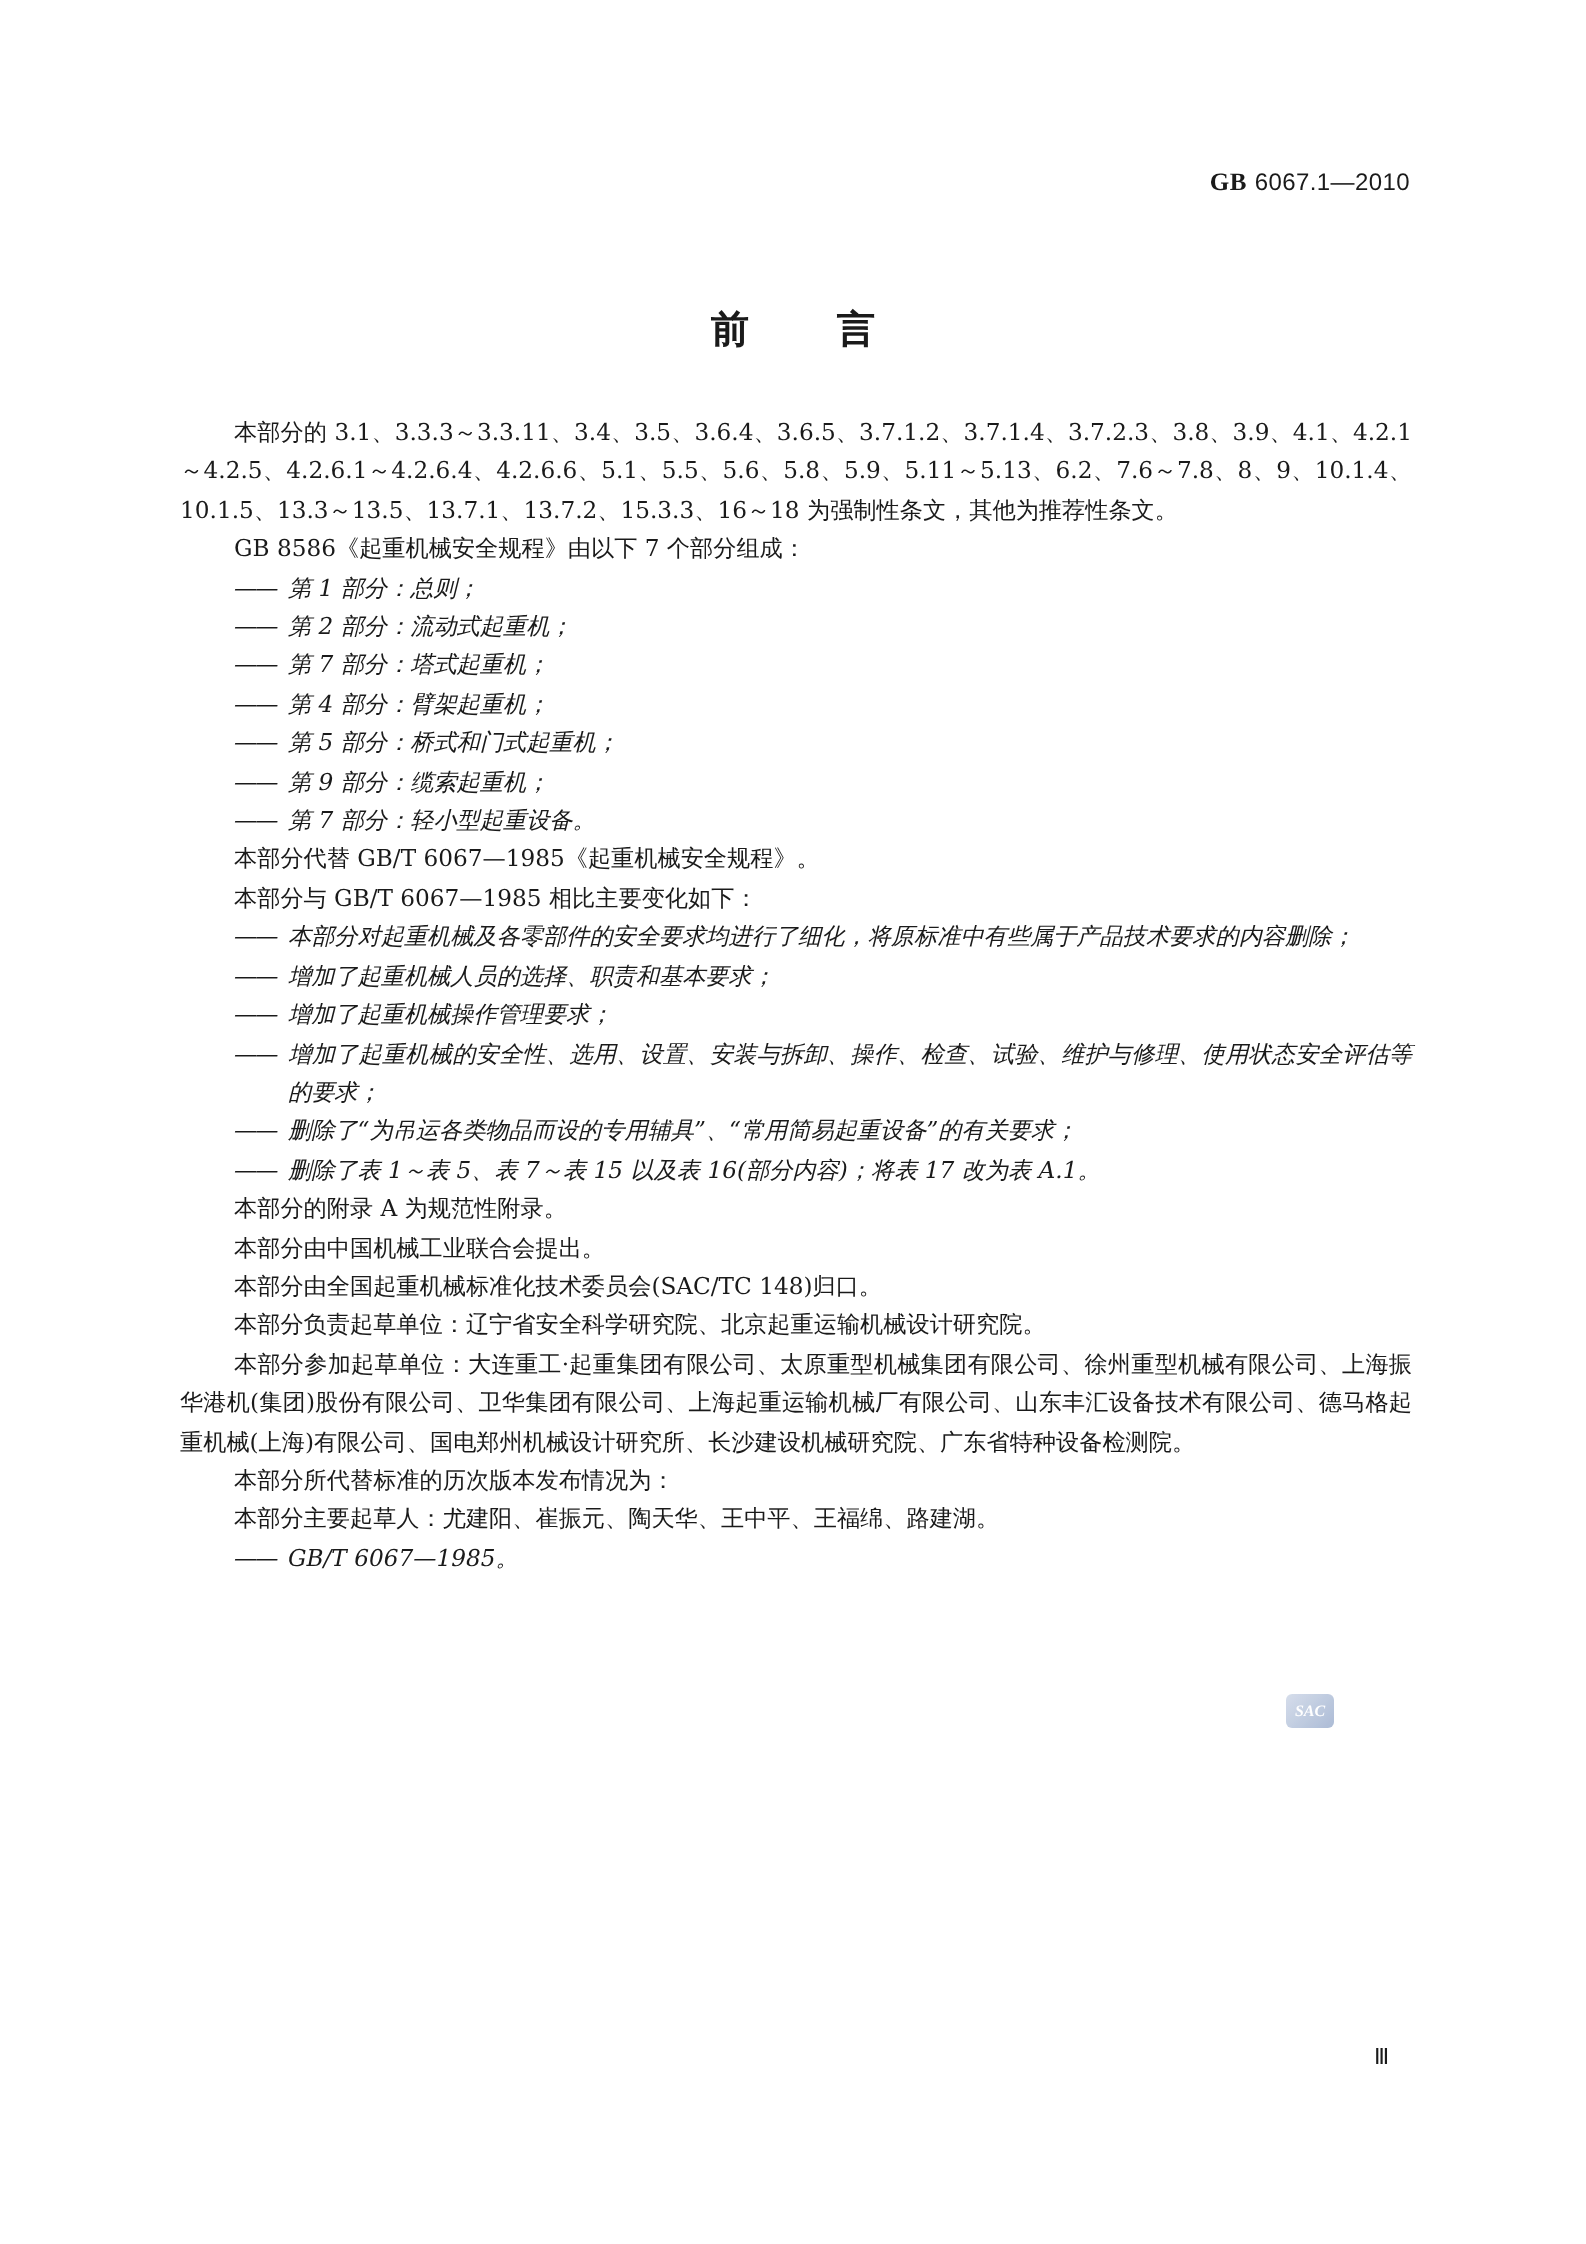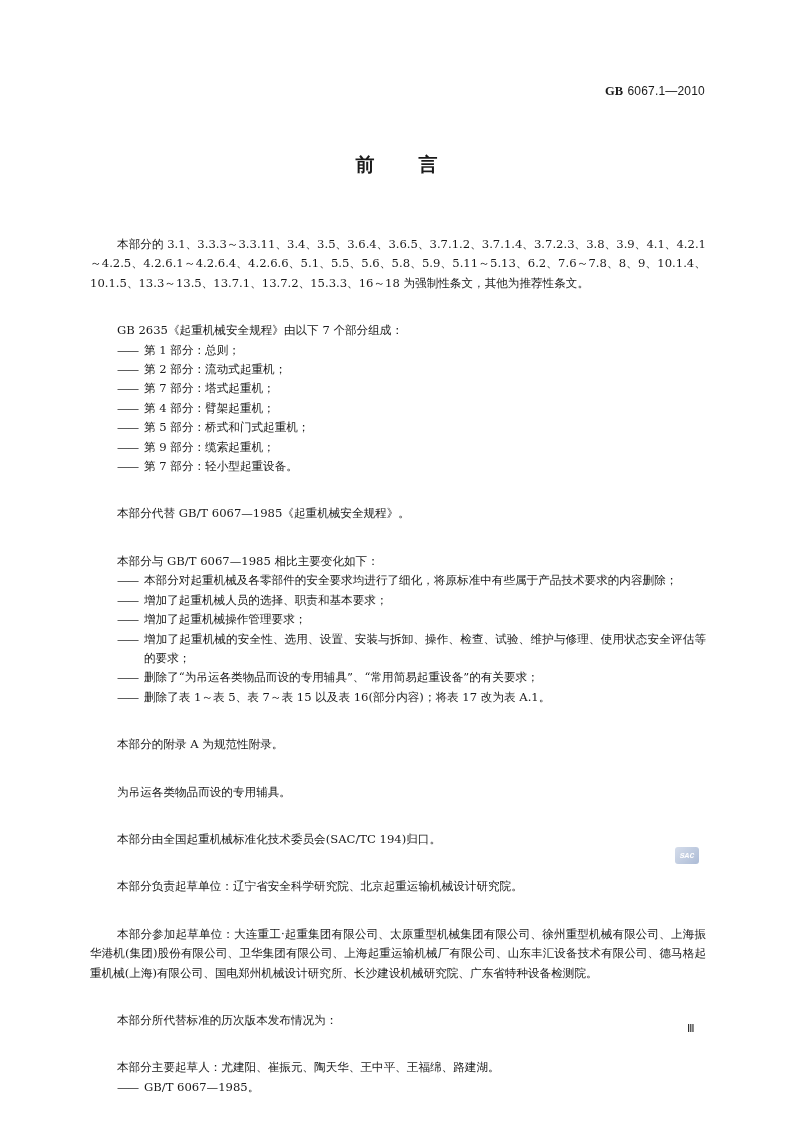--- a/index.html
+++ b/index.html
@@ -6,38 +6,38 @@
   body { width: 793px; height: 1122px; position: relative; overflow: hidden;
          font-family: "DejaVu Serif", "Liberation Serif", serif; color: #1a1a1a; }
   .std-code { position: absolute; top: 84px; right: 88px; font-family: "Liberation Sans", "DejaVu Sans", sans-serif;
               font-size: 12px; letter-spacing: 0.2px; }
   .std-code b { font-family: "Liberation Serif", serif; font-weight: bold; font-size: 12.5px; margin-right: 4px; }
   .title { position: absolute; top: 152px; left: 0; width: 793px; text-align: center;
            font-family: Liberation Mono, monospace; font-weight: bold; font-size: 19px; letter-spacing: 44px;
            padding-left: 44px; box-sizing: border-box; }
   .content { position: absolute; top: 207px; left: 90px; width: 616px; font-size: 11.6px; line-height: 19.4px; }
   .p { margin: 0; text-align: justify; text-align-last: left; }
-  .indent { text-indent: 27px; margin-top: 28px; }
-  .item { margin: 0; padding-left: 54px; text-indent: -27px; text-align: justify; text-align-last: left; }
+  .indent { text-indent: 27px; }
+  .item { margin: 0; padding-left: 54px; text-indent: -27px; text-align: justify; text-align-last: left; font-style: italic; }
   .dashmark { display: inline-block; width: 27px; text-indent: 0; letter-spacing: -1px; }
   .watermark { position: absolute; left: 643px; top: 847px; width: 24px; height: 17px; border-radius: 3px;
-               background: linear-gradient(135deg, #cfd8e8, #9eb0cf); color: #ffffff; font-family: Liberation Mono, monospace;
-               font-size: 8px; font-style: italic; font-weight: bold; display: flex; align-items: center; justify-content: center; opacity: 0.85; margin-left: 32px; }
+               background: linear-gradient(135deg, #cfd8e8, #9eb0cf); color: #ffffff; font-family: Liberation Serif, serif;
+               font-size: 8px; font-style: italic; font-weight: bold; display: flex; align-items: center; justify-content: center; opacity: 0.85; }
   .page-num { position: absolute; top: 1022px; left: 687px; font-family: "Liberation Sans", sans-serif; font-size: 11px; letter-spacing: -1px; }
 </style>
 </head>
 <body>
 
 <div class="std-code"><b>GB</b><span>6067.1—2010</span></div>
 
 <div class="title">前言</div>
 
 <div class="content">
   <p class="p indent">本部分的 3.1、3.3.3～3.3.11、3.4、3.5、3.6.4、3.6.5、3.7.1.2、3.7.1.4、3.7.2.3、3.8、3.9、4.1、4.2.1～4.2.5、4.2.6.1～4.2.6.4、4.2.6.6、5.1、5.5、5.6、5.8、5.9、5.11～5.13、6.2、7.6～7.8、8、9、10.1.4、10.1.5、13.3～13.5、13.7.1、13.7.2、15.3.3、16～18 为强制性条文，其他为推荐性条文。</p>
-  <p class="p indent">GB 2635《起重机械安全规程》由以下 7 个部分组成：</p>
+  <p class="p indent">GB 8586《起重机械安全规程》由以下 7 个部分组成：</p>
 
   <div>
     <p class="item"><span class="dashmark">——</span><span>第 1 部分：总则；</span></p>
     <p class="item"><span class="dashmark">——</span><span>第 2 部分：流动式起重机；</span></p>
     <p class="item"><span class="dashmark">——</span><span>第 7 部分：塔式起重机；</span></p>
     <p class="item"><span class="dashmark">——</span><span>第 4 部分：臂架起重机；</span></p>
     <p class="item"><span class="dashmark">——</span><span>第 5 部分：桥式和门式起重机；</span></p>
     <p class="item"><span class="dashmark">——</span><span>第 9 部分：缆索起重机；</span></p>
     <p class="item"><span class="dashmark">——</span><span>第 7 部分：轻小型起重设备。</span></p>
   </div>
@@ -48,22 +48,22 @@
   <div>
     <p class="item"><span class="dashmark">——</span><span>本部分对起重机械及各零部件的安全要求均进行了细化，将原标准中有些属于产品技术要求的内容删除；</span></p>
     <p class="item"><span class="dashmark">——</span><span>增加了起重机械人员的选择、职责和基本要求；</span></p>
     <p class="item"><span class="dashmark">——</span><span>增加了起重机械操作管理要求；</span></p>
     <p class="item"><span class="dashmark">——</span><span>增加了起重机械的安全性、选用、设置、安装与拆卸、操作、检查、试验、维护与修理、使用状态安全评估等的要求；</span></p>
     <p class="item"><span class="dashmark">——</span><span>删除了“为吊运各类物品而设的专用辅具”、“常用简易起重设备”的有关要求；</span></p>
     <p class="item"><span class="dashmark">——</span><span>删除了表 1～表 5、表 7～表 15 以及表 16(部分内容)；将表 17 改为表 A.1。</span></p>
   </div>
 
   <p class="p indent">本部分的附录 A 为规范性附录。</p>
-  <p class="p indent">为吊运各类物品而设的专用辅具。</p>
-  <p class="p indent">本部分由全国起重机械标准化技术委员会(SAC/TC 194)归口。</p>
+  <p class="p indent">本部分由中国机械工业联合会提出。</p>
+  <p class="p indent">本部分由全国起重机械标准化技术委员会(SAC/TC 148)归口。</p>
   <p class="p indent">本部分负责起草单位：辽宁省安全科学研究院、北京起重运输机械设计研究院。</p>
   <p class="p indent">本部分参加起草单位：大连重工·起重集团有限公司、太原重型机械集团有限公司、徐州重型机械有限公司、上海振华港机(集团)股份有限公司、卫华集团有限公司、上海起重运输机械厂有限公司、山东丰汇设备技术有限公司、德马格起重机械(上海)有限公司、国电郑州机械设计研究所、长沙建设机械研究院、广东省特种设备检测院。</p>
   <p class="p indent">本部分所代替标准的历次版本发布情况为：</p>
   <p class="p indent">本部分主要起草人：尤建阳、崔振元、陶天华、王中平、王福绵、路建湖。</p>
 
   <div>
     <p class="item"><span class="dashmark">——</span><span>GB/T 6067—1985。</span></p>
   </div>
 </div>
 

